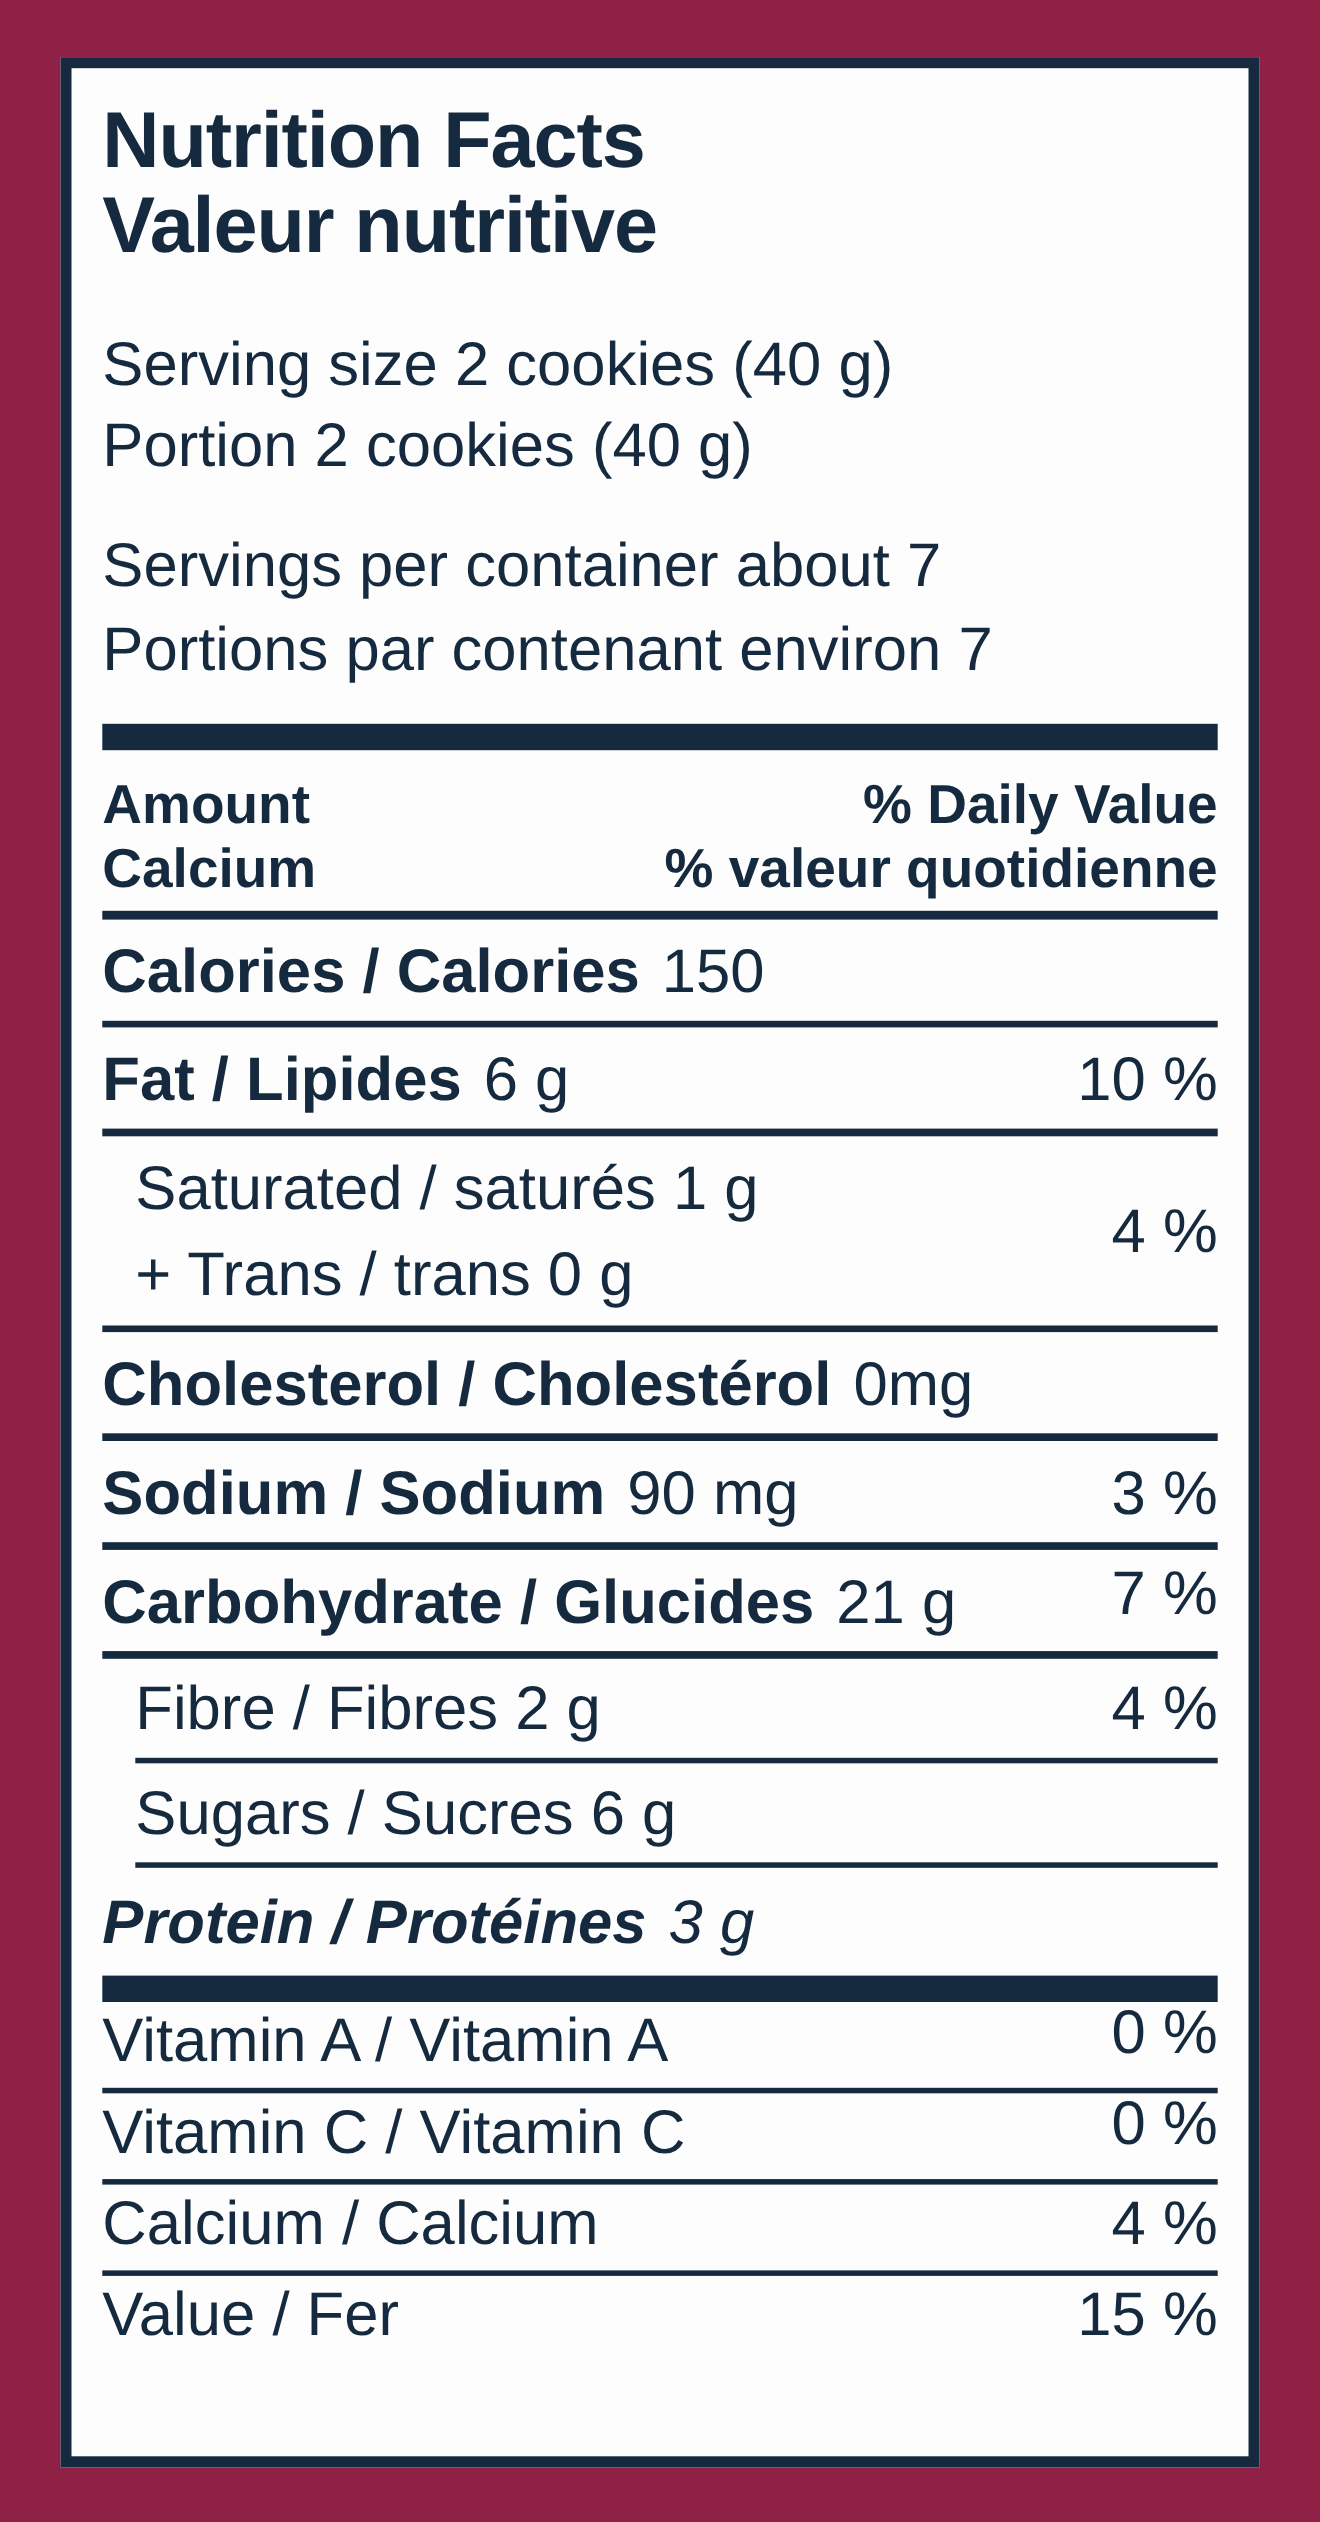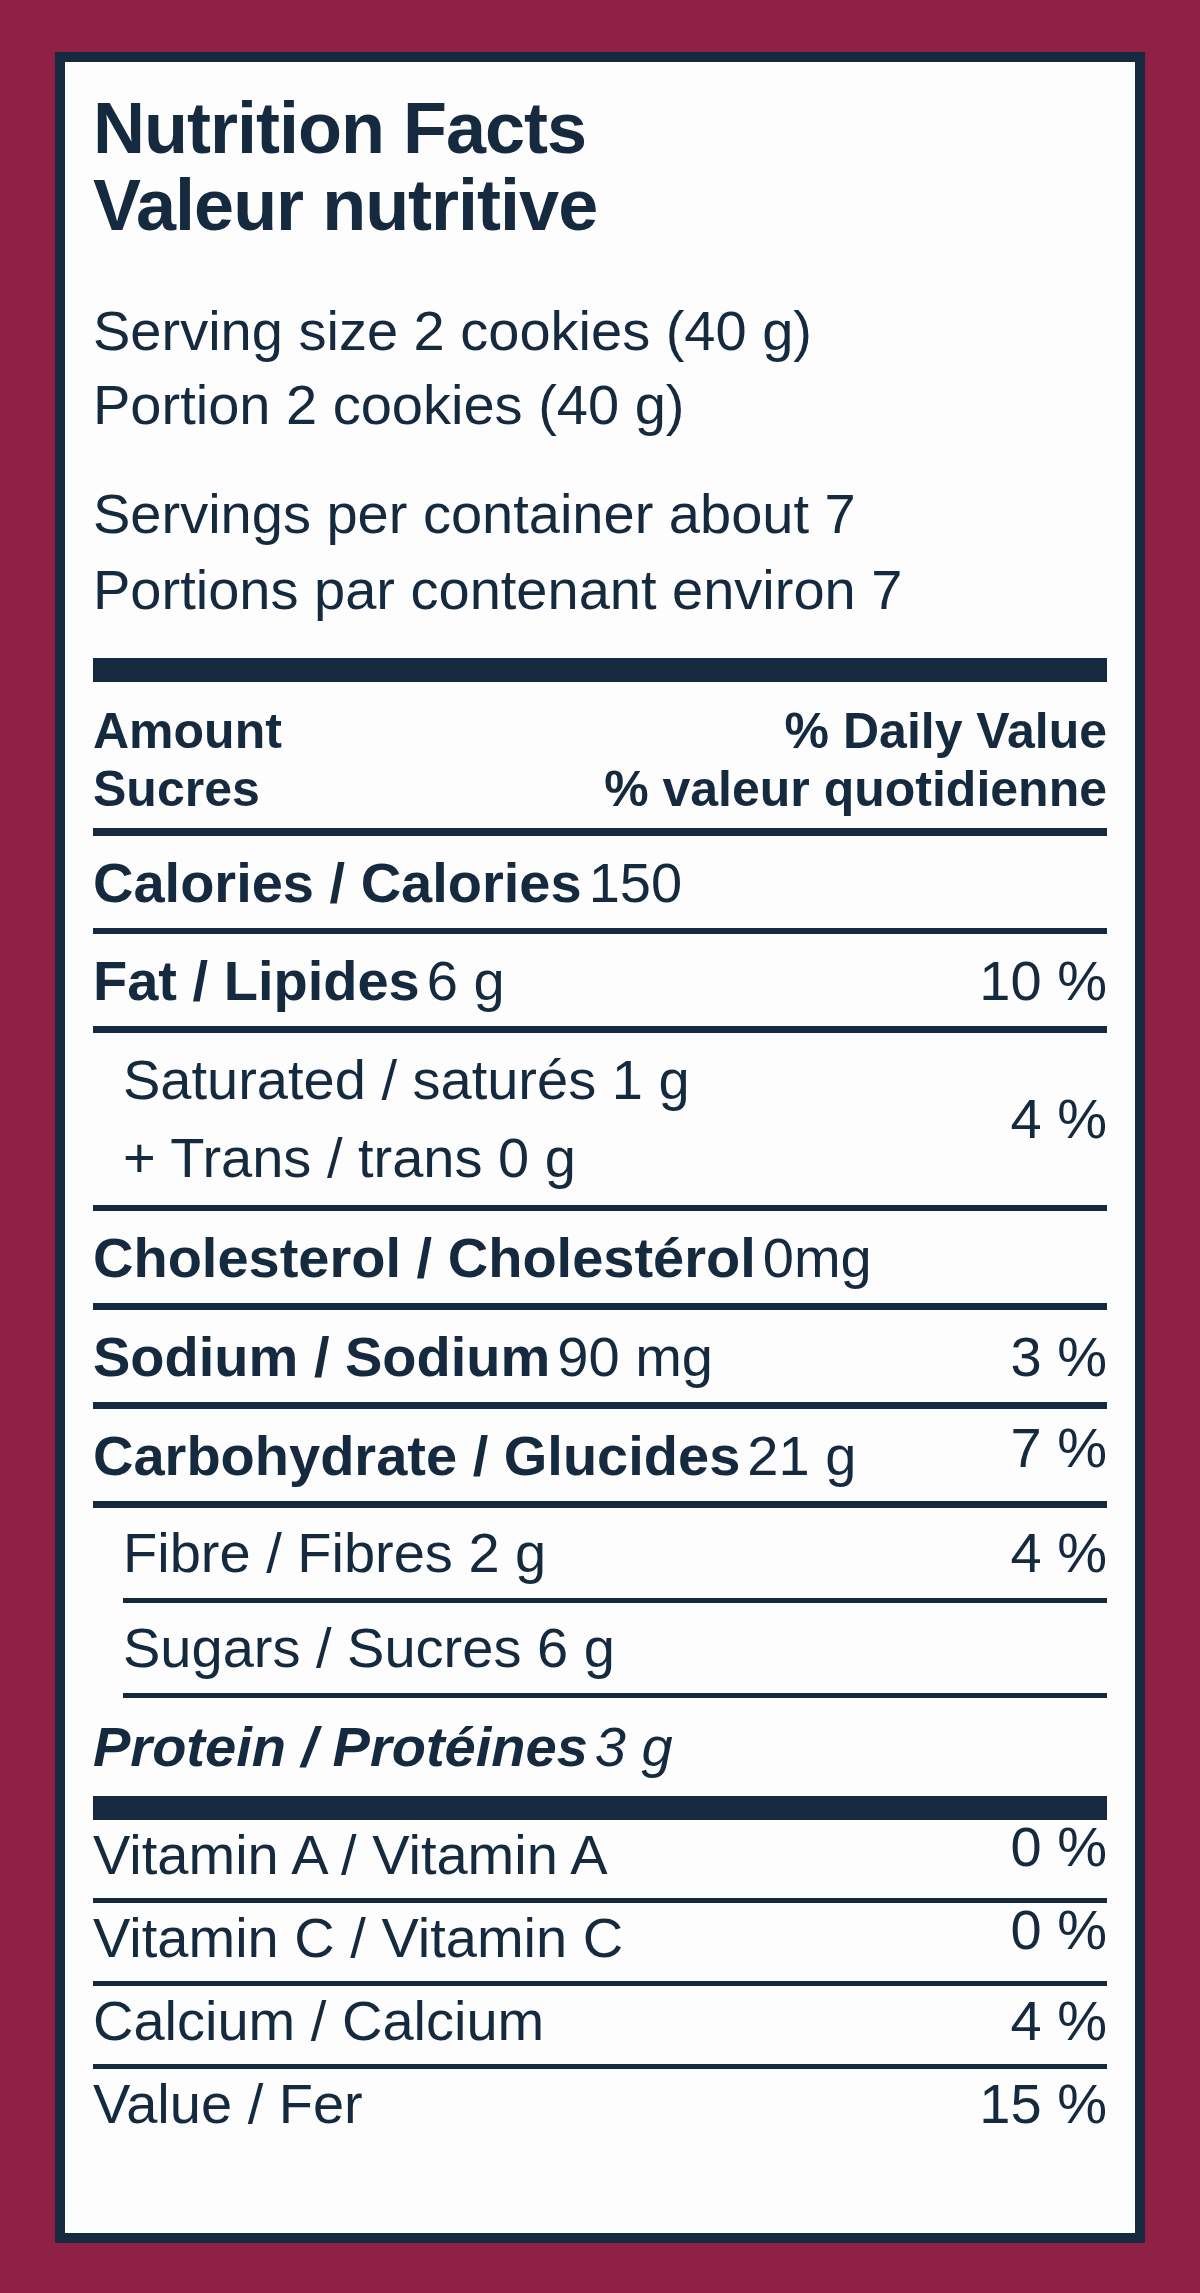--- a/index.html
+++ b/index.html
@@ -52,21 +52,21 @@
     display:flex;justify-content:space-between;align-items:flex-start;
     font-size:50px;line-height:58px;font-weight:bold;
   }
   .header-right{text-align:right;}
   
   .row{
     display:flex;justify-content:space-between;align-items:baseline;
     padding:16px 0 14px;
     font-size:56px;line-height:62px;
   }
-  .row .left{display:flex;align-items:flex-start;gap:7px;}
+  .row .left{display:flex;align-items:flex-start;gap:20px;}
   .b{font-weight:bold;}
   .pct{white-space:nowrap;}
   .pct.raise{transform:translateY(-8px);}
   .row.sub{padding:14px 0;}
   .row.sub .left{padding-left:30px;}
   .sat-block{
     display:flex;justify-content:space-between;align-items:center;
     padding:16px 0;
     font-size:56px;line-height:62px;gap:48px;
   }
@@ -94,21 +94,21 @@
       <div class="container-group">
         <div>Servings per container about 7</div>
         <div>Portions par contenant environ 7</div>
       </div>
 
       <div class="bar top"></div>
 
       <div class="header-row">
         <div class="header-left">
           <div>Amount</div>
-          <div>Sucres</div>
+          <div>Calcium</div>
         </div>
         <div class="header-right">
           <div>% Daily Value</div>
           <div>% valeur quotidienne</div>
         </div>
       </div>
 
       <div class="rule r8"></div>
 
       <div class="row">

